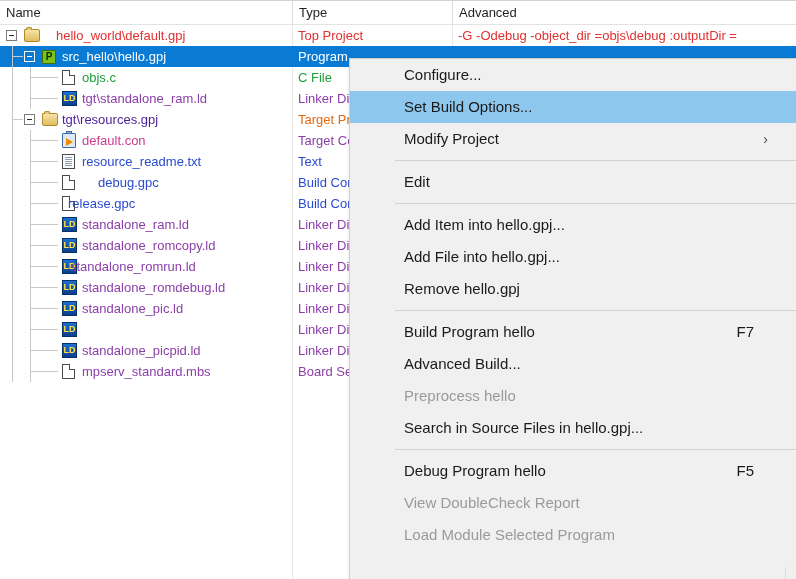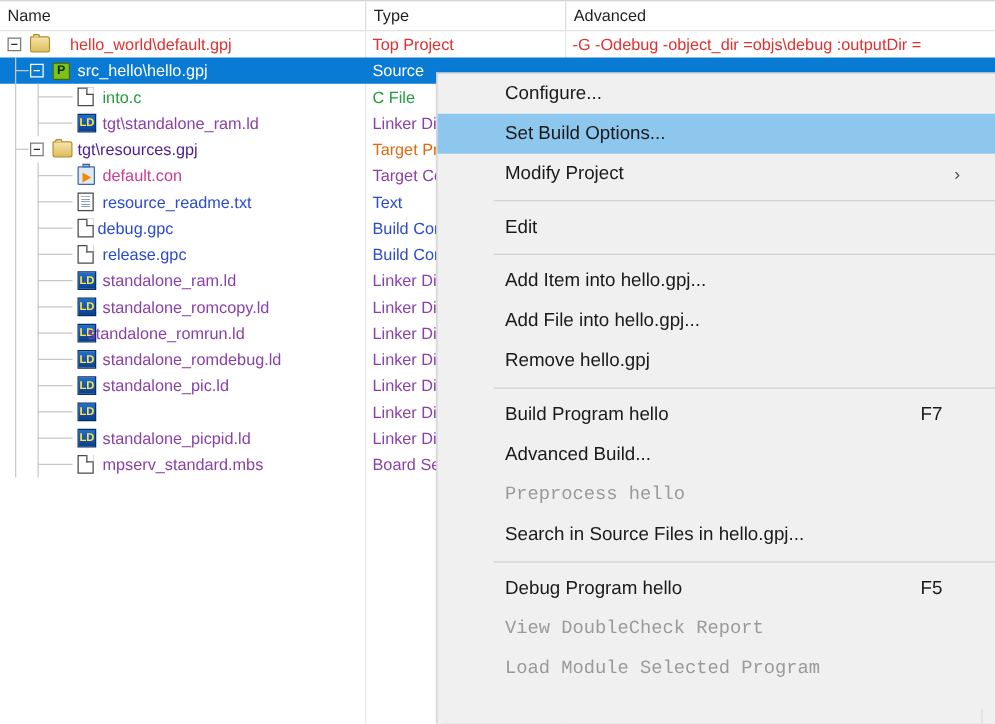--- a/index.html
+++ b/index.html
@@ -269,21 +269,21 @@
     position: relative;
     height: 32px;
     line-height: 32px;
     font-size: 15px;
     color: #1a1a1a;
     padding-left: 54px;
     white-space: nowrap;
     box-sizing: border-box;
   }
   .mi.highlight { background: #8ec7ee; }
-  .mi.disabled { color: #9a9a9a; font-family: Liberation Mono, monospace; }
+  .mi.disabled { color: #9a9a9a; }
   .mi .accel {
     position: absolute;
     right: 42px;
     top: 0;
     font-size: 15px;
     line-height: 32px;
   }
   .mi .chev {
     position: absolute;
     right: 28px;
@@ -334,31 +334,31 @@
       </div>
       <div class="row selected" style="top: 21px;">
         <div class="sel-bg"></div>
         <div class="tline v" style="left: 12px; top: 0px; height: 21px;"></div>
         <div class="tline h" style="left: 12px; top: 10px; width: 11px;"></div>
         <div class="expander" style="left: 24px;"></div>
         <div class="icon ic-proj" style="left: 42px;"></div>
         <div class="name-cell">
           <span class="name-label" style="left: 62px; color: rgb(255, 255, 255);">src_hello\hello.gpj</span>
         </div>
-        <div class="type-cell" style="color: rgb(255, 255, 255);">Source</div>
+        <div class="type-cell" style="color: rgb(255, 255, 255);">Program</div>
         <div class="opt-cell" style="color: rgb(255, 255, 255);"></div>
       </div>
       <div class="row" style="top: 42px;">
         <div class="sel-bg"></div>
         <div class="tline v" style="left: 30px; top: 0px; height: 21px;"></div>
         <div class="tline h" style="left: 30px; top: 10px; width: 28px;"></div>
         <div class="tline v" style="left: 12px; top: 0px; height: 21px;"></div>
         <div class="icon ic-doc" style="left: 62px;"></div>
         <div class="name-cell">
-          <span class="name-label" style="left: 82px; color: rgb(31, 158, 60);">into.c</span>
+          <span class="name-label" style="left: 82px; color: rgb(31, 158, 60);">objs.c</span>
         </div>
         <div class="type-cell" style="color: rgb(31, 158, 60);">C File</div>
         <div class="opt-cell" style="color: rgb(224, 48, 48);"></div>
       </div>
       <div class="row" style="top: 63px;">
         <div class="sel-bg"></div>
         <div class="tline v" style="left: 30px; top: 0px; height: 21px;"></div>
         <div class="tline h" style="left: 30px; top: 10px; width: 28px;"></div>
         <div class="tline v" style="left: 12px; top: 0px; height: 21px;"></div>
         <div class="icon ic-ld" style="left: 62px;"></div>
@@ -404,33 +404,33 @@
         <div class="type-cell" style="color: rgb(42, 74, 208);">Text</div>
         <div class="opt-cell" style="color: rgb(224, 48, 48);"></div>
       </div>
       <div class="row" style="top: 147px;">
         <div class="sel-bg"></div>
         <div class="tline v" style="left: 30px; top: 0px; height: 21px;"></div>
         <div class="tline h" style="left: 30px; top: 10px; width: 28px;"></div>
         <div class="tline v" style="left: 12px; top: 0px; height: 21px;"></div>
         <div class="icon ic-doc" style="left: 62px;"></div>
         <div class="name-cell">
-          <span class="name-label" style="left: 78px; color: rgb(42, 74, 208);">debug.gpc</span>
+          <span class="name-label" style="left: 98px; color: rgb(42, 74, 208);">debug.gpc</span>
         </div>
         <div class="type-cell" style="color: rgb(42, 74, 208);">Build Configuration</div>
         <div class="opt-cell" style="color: rgb(224, 48, 48);"></div>
       </div>
       <div class="row" style="top: 168px;">
         <div class="sel-bg"></div>
         <div class="tline v" style="left: 30px; top: 0px; height: 21px;"></div>
         <div class="tline h" style="left: 30px; top: 10px; width: 28px;"></div>
         <div class="tline v" style="left: 12px; top: 0px; height: 21px;"></div>
         <div class="icon ic-doc" style="left: 62px;"></div>
         <div class="name-cell">
-          <span class="name-label" style="left: 82px; color: rgb(42, 74, 208);">release.gpc</span>
+          <span class="name-label" style="left: 68px; color: rgb(42, 74, 208);">release.gpc</span>
         </div>
         <div class="type-cell" style="color: rgb(42, 74, 208);">Build Configuration</div>
         <div class="opt-cell" style="color: rgb(224, 48, 48);"></div>
       </div>
       <div class="row" style="top: 189px;">
         <div class="sel-bg"></div>
         <div class="tline v" style="left: 30px; top: 0px; height: 21px;"></div>
         <div class="tline h" style="left: 30px; top: 10px; width: 28px;"></div>
         <div class="tline v" style="left: 12px; top: 0px; height: 21px;"></div>
         <div class="icon ic-ld" style="left: 62px;"></div>

